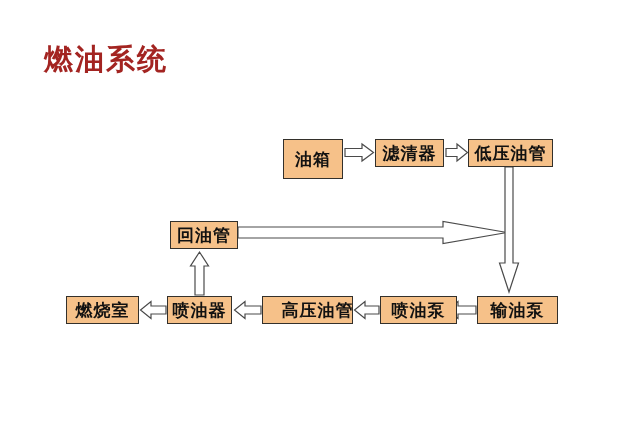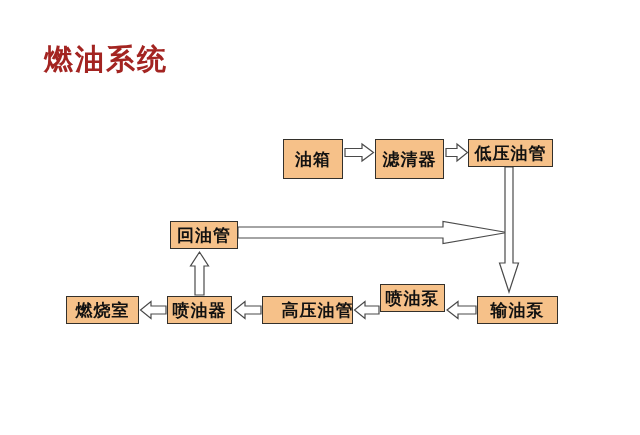--- a/index.html
+++ b/index.html
@@ -75,30 +75,30 @@
 
       <polygon class="arrow" points="379,306 365,306 365,301.5 354.5,310 365,318.5 365,314 379,314"></polygon>
 
       <polygon class="arrow" points="261,306 245,306 245,301.5 234.5,310 245,318.5 245,314 261,314"></polygon>
 
       <polygon class="arrow" points="166,306 151,306 151,301.5 140.5,310 151,318.5 151,314 166,314"></polygon>
     </svg>
 
     <div class="node" style="left:283px;top:139px;width:60px;height:40px;">油箱</div>
 
-    <div class="node" style="left:375px;top:139px;width:69px;height:40px;">滤清器</div>
+    <div class="node" style="left:375px;top:139px;width:69px;height:28px;">滤清器</div>
 
     <div class="node" style="left:468px;top:139px;width:85px;height:28px;">低压油管</div>
 
     <div class="node" style="left:170px;top:221px;width:68px;height:28px;">回油管</div>
 
     <div class="node" style="left:66px;top:296px;width:73px;height:28px;">燃烧室</div>
 
     <div class="node" style="left:167px;top:296px;width:65px;height:28px;">喷油器</div>
 
     <div class="node" style="left:262px;top:296px;width:91px;height:28px;padding-left:20px;">高压油管</div>
 
-    <div class="node" style="left:380px;top:284px;width:65px;height:28px;">喷油泵</div>
+    <div class="node" style="left:380px;top:296px;width:77px;height:28px;">喷油泵</div>
 
     <div class="node" style="left:477px;top:296px;width:81px;height:28px;">输油泵</div>
 
   </div>
 </div>
 
 </body></html>

